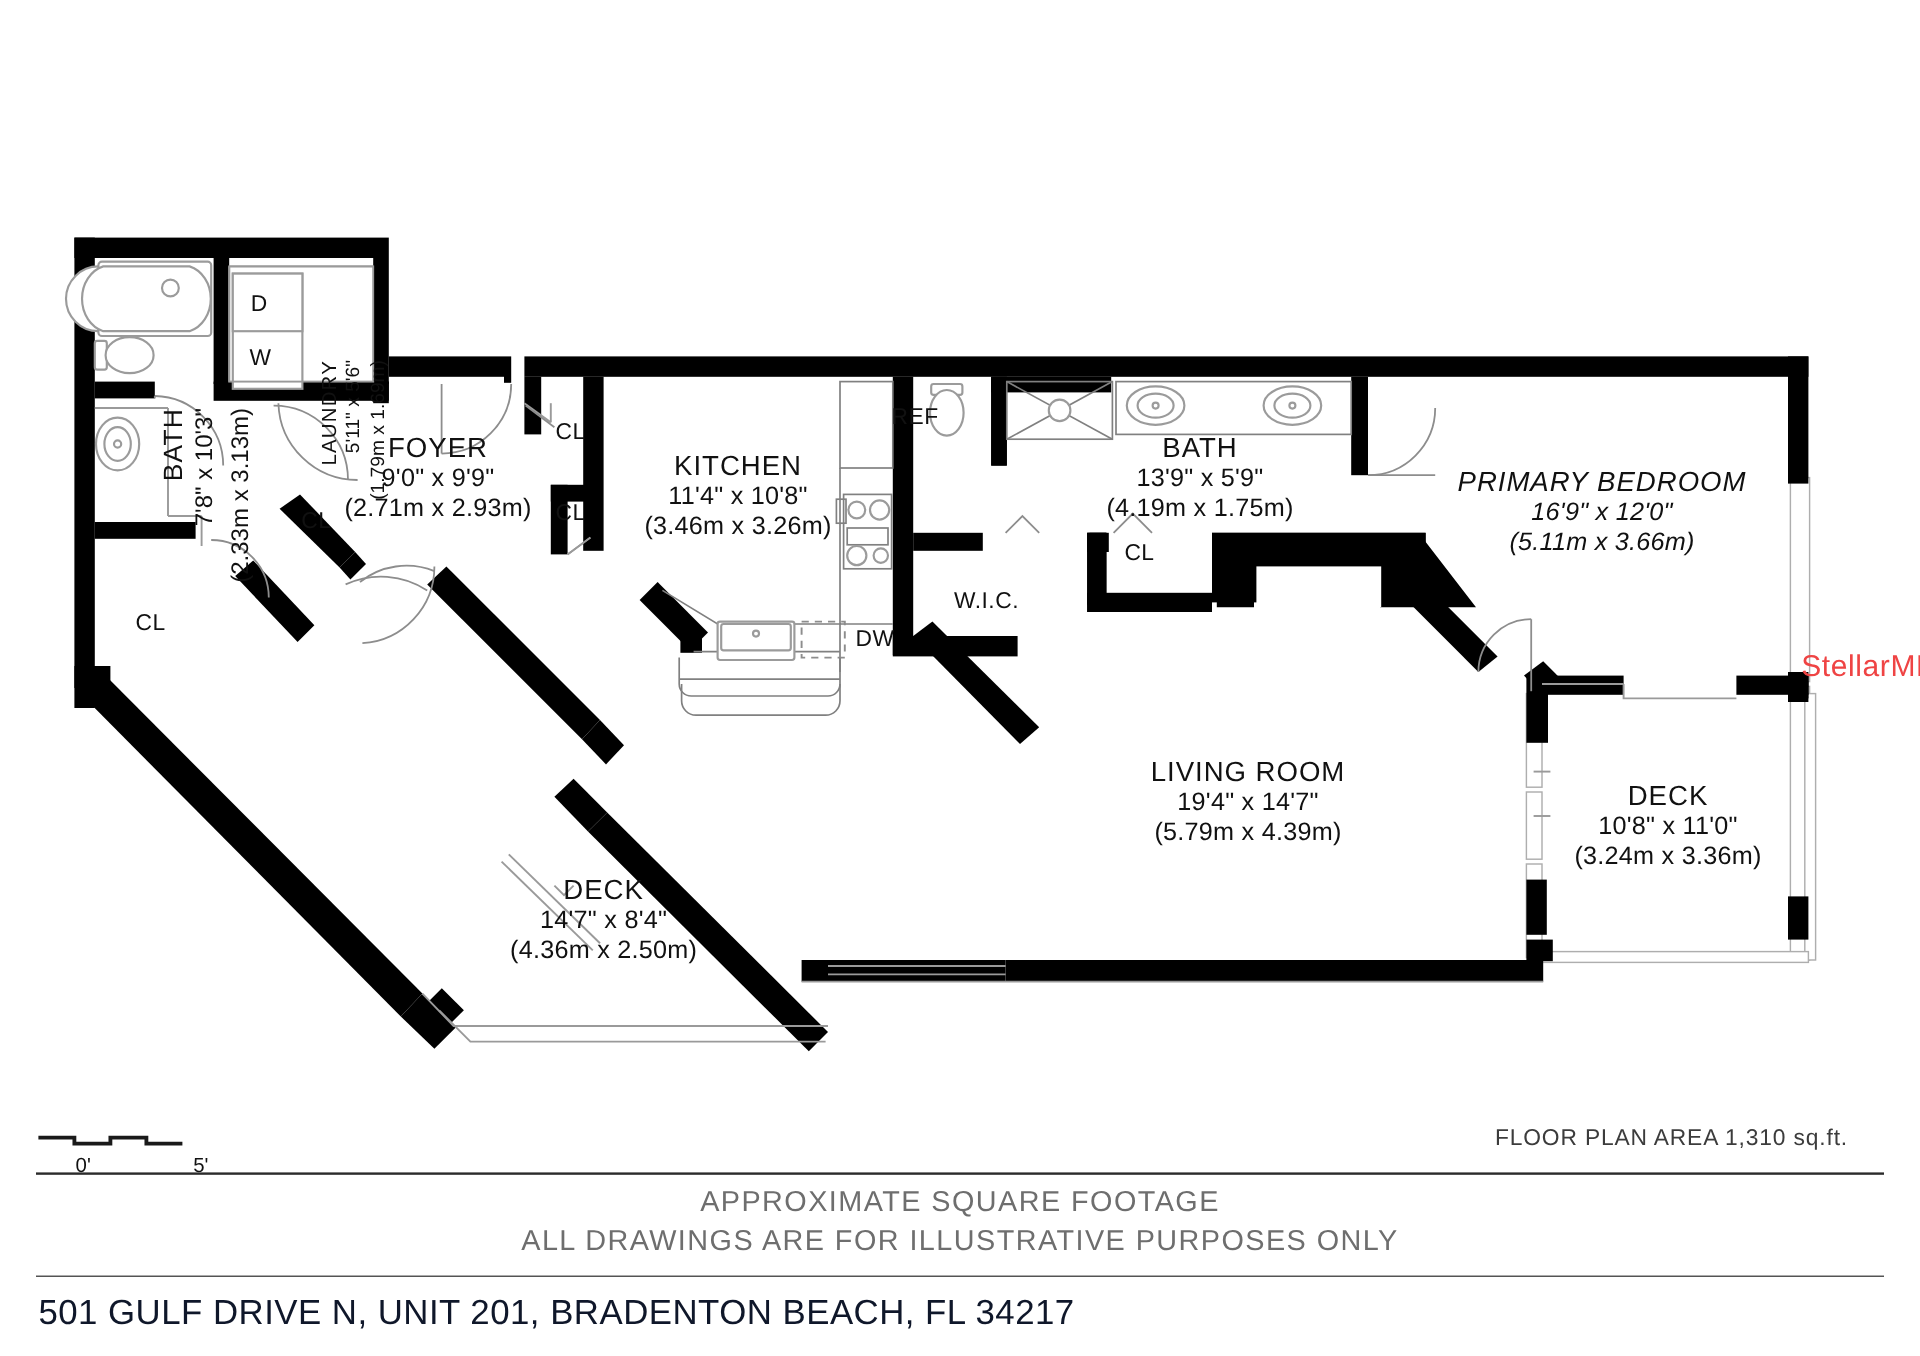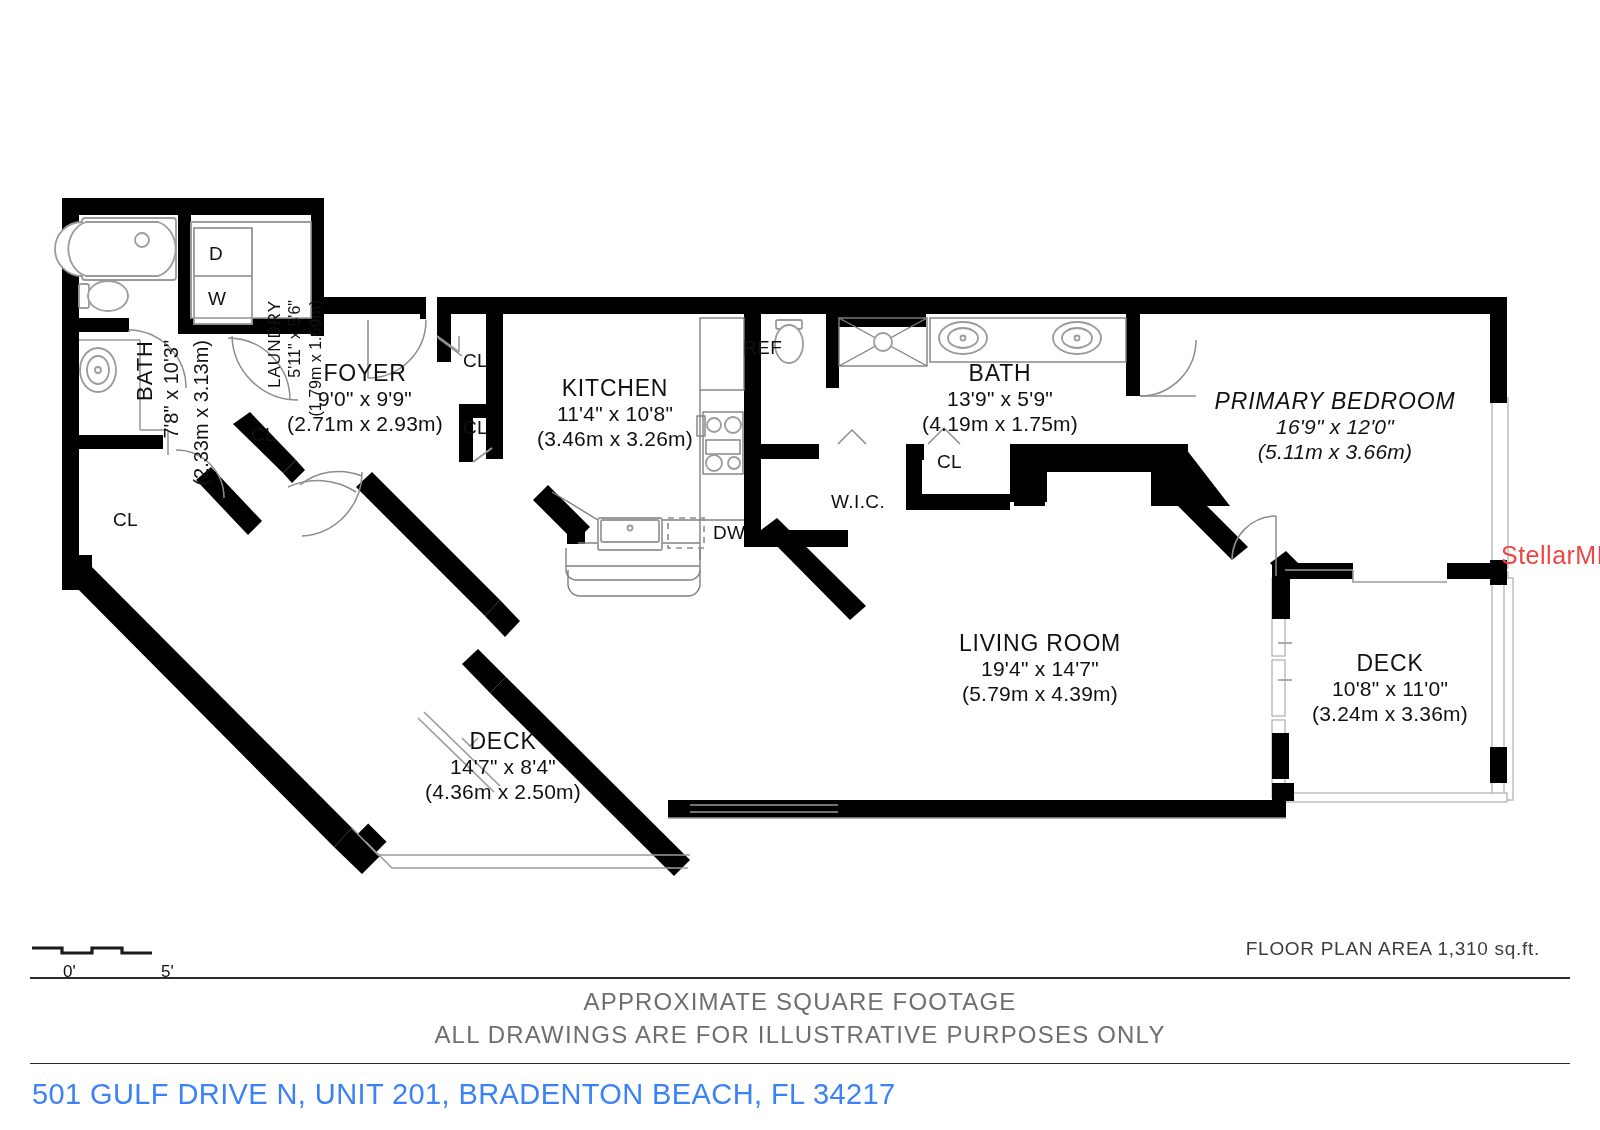--- a/index.html
+++ b/index.html
@@ -88,21 +88,21 @@
     position: absolute; left: 0; top: 988px; width: 1600px; text-align: center;
     font-size: 24px; color: #6e6e6e; letter-spacing: 1.2px;
   }
   #disc2 {
     position: absolute; left: 0; top: 1021px; width: 1600px; text-align: center;
     font-size: 24px; color: #6e6e6e; letter-spacing: 1.2px;
   }
   #rule-2 { position: absolute; left: 30px; top: 1063px; width: 1540px; height: 0; border-top: 1.6px solid #2b2b2b; }
   #address {
     position: absolute; left: 32px; top: 1078px;
-    font-size: 29px; color: #3b82f6; letter-spacing: 0.4px;
+    font-size: 29px; color: #0f172a; letter-spacing: 0.4px;
   }
   #watermark {
     position: absolute; left: 1465px; top: 541px;
     font-size: 25px; color: #ef4444; letter-spacing: 0.5px;
     font-family: "Liberation Sans", sans-serif;
     margin-left: 36px;
   }
 </style>
 </head>
 <body>
@@ -431,21 +431,21 @@
     <span class="rm-name">DECK</span>
     <span class="rm-dim">10'8" x 11'0"</span>
     <span class="rm-dim-m">(3.24m x 3.36m)</span>
   </div>
 
   <div class="tag" style="left:463px; top:350px;">CL</div>
   <div class="tag" style="left:463px; top:417px;">CL</div>
   <div class="tag" style="left:251px; top:424px;">CL</div>
   <div class="tag" style="left:113px; top:509px;">CL</div>
   <div class="tag" style="left:937px; top:451px;">CL</div>
-  <div class="tag" style="left:795px; top:491px;margin-left:36px;">W.I.C.</div>
+  <div class="tag" style="left:795px; top:491px;">W.I.C.</div>
   <div class="tag" style="left:707px; top:337px;margin-left:36px;">REF</div>
   <div class="tag" style="left:673px; top:522px;margin-left:40px;">DW</div>
   <div class="tag" style="left:209px; top:243px;">D</div>
   <div class="tag" style="left:208px; top:288px;">W</div>
 
   <div id="watermark">StellarMLS</div>
 
   <div id="footer-zone">
     <div id="scale-bar-wrap">
       <div id="scale-zero">0'</div>

